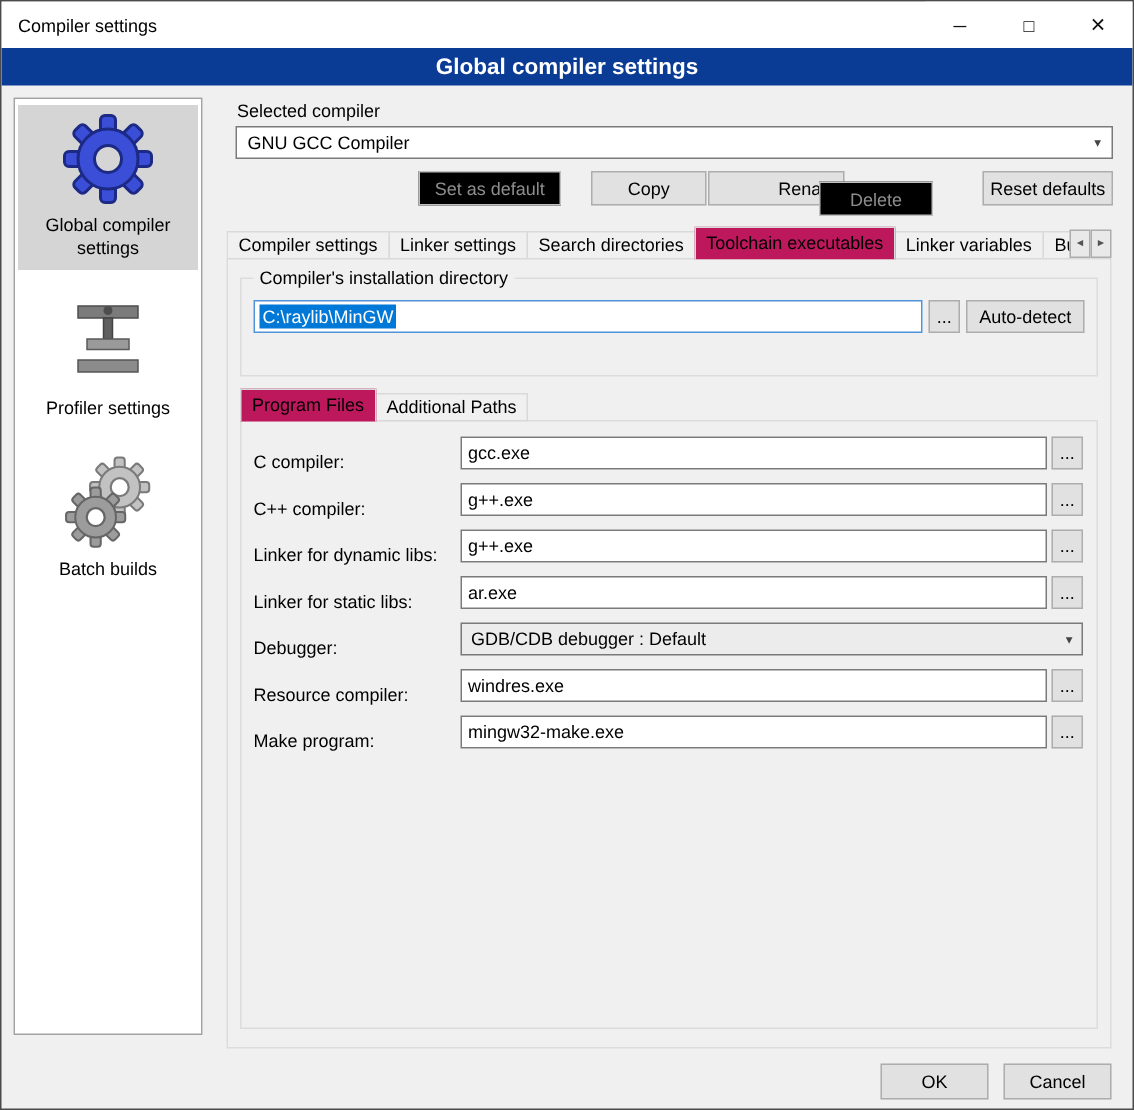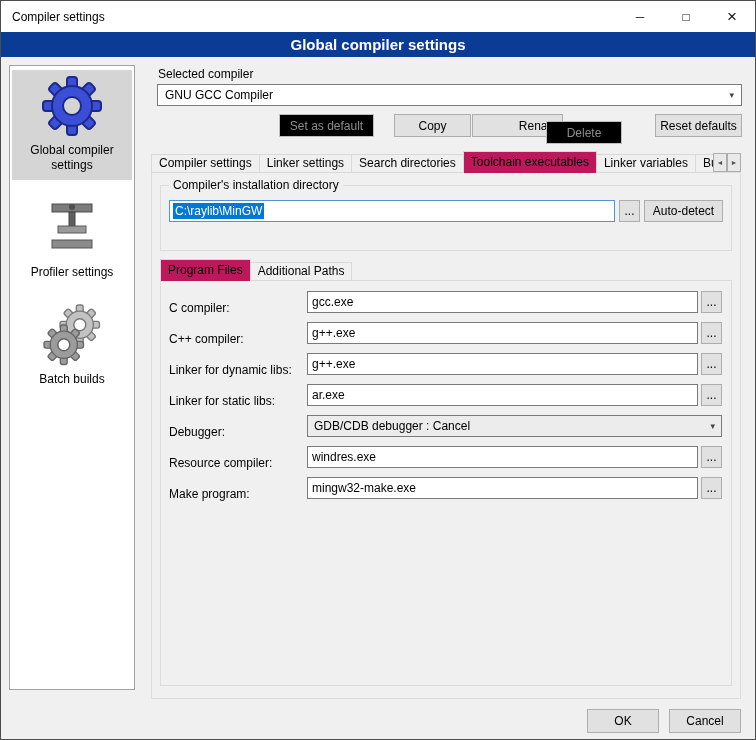--- a/index.html
+++ b/index.html
@@ -214,21 +214,21 @@
 
         <div class="frow">
           <span class="flabel">Linker for static libs:</span>
           <input class="tinput" value="ar.exe" style="">
           <button class="btn browse-btn">...</button>
         </div>
 
         <div class="frow">
           <span class="flabel">Debugger:</span>
           <div class="fselect">
-            <span>GDB/CDB debugger : Cancel</span>
+            <span>GDB/CDB debugger : Default</span>
             <span class="chev">▾</span>
           </div>
         </div>
 
         <div class="frow">
           <span class="flabel">Resource compiler:</span>
           <input class="tinput" value="windres.exe" style="">
           <button class="btn browse-btn">...</button>
         </div>
 

